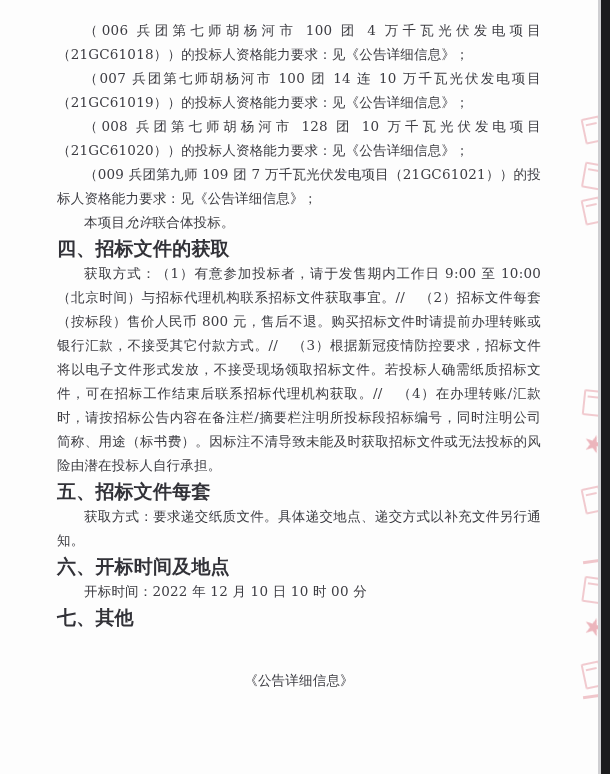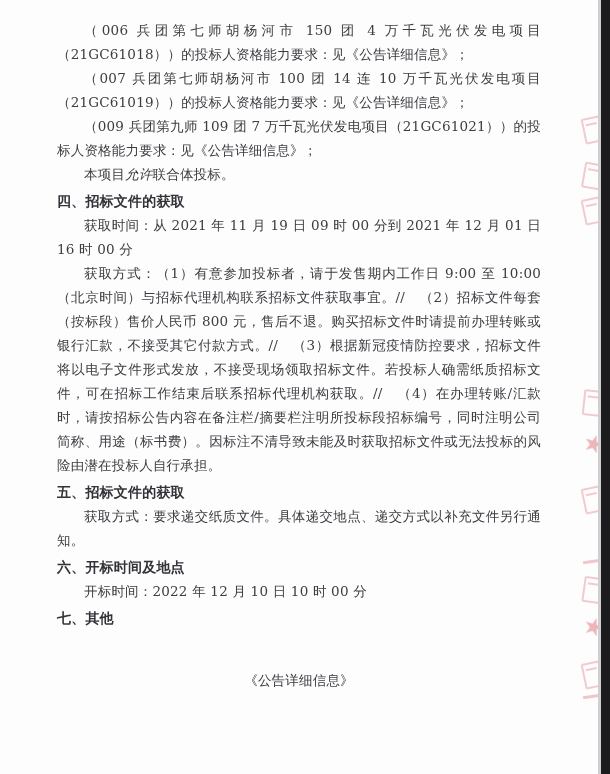--- a/index.html
+++ b/index.html
@@ -36,21 +36,21 @@
   .par{
     margin:0;
     text-indent:2em;
   }
   .emph{
     font-style:italic;
     font-weight:500;
   }
   .sec-heading{
     margin:3px 0 0 0;
-    font-size:14px;
+    font-size:19px;
     font-weight:bold;
     font-family:"Liberation Sans","DejaVu Sans",sans-serif;
     color:#323238;
     line-height:24px;
     text-indent:0;
   }
   .annex-title{
     margin-top:38px;
     text-align:center;
     font-size:13.5px;
@@ -89,31 +89,31 @@
     transform:rotate(-8deg);
   }
 </style>
 </head>
 <body>
 
 <div class="page">
 
   <div class="content">
 
-    <p class="par">（006 兵团第七师胡杨河市 150 团 4 万千瓦光伏发电项目（21GC61018））的投标人资格能力要求：见《公告详细信息》；</p>
+    <p class="par">（006 兵团第七师胡杨河市 100 团 4 万千瓦光伏发电项目（21GC61018））的投标人资格能力要求：见《公告详细信息》；</p>
     <p class="par">（007 兵团第七师胡杨河市 100 团 14 连 10 万千瓦光伏发电项目（21GC61019））的投标人资格能力要求：见《公告详细信息》；</p>
+    <p class="par">（008 兵团第七师胡杨河市 128 团 10 万千瓦光伏发电项目（21GC61020））的投标人资格能力要求：见《公告详细信息》；</p>
     <p class="par">（009 兵团第九师 109 团 7 万千瓦光伏发电项目（21GC61021））的投标人资格能力要求：见《公告详细信息》；</p>
 
     <p class="par"><span>本项目</span><em class="emph">允许</em><span>联合体投标。</span></p>
 
     <h2 class="sec-heading">四、招标文件的获取</h2>
-    <p class="par">获取时间：从 2021 年 11 月 19 日  09 时 00 分到 2021 年 12 月 01 日  16 时 00 分</p>
     <p class="par">获取方式：（1）有意参加投标者，请于发售期内工作日 9:00 至 10:00（北京时间）与招标代理机构联系招标文件获取事宜。//　（2）招标文件每套（按标段）售价人民币 800 元，售后不退。购买招标文件时请提前办理转账或银行汇款，不接受其它付款方式。//　（3）根据新冠疫情防控要求，招标文件将以电子文件形式发放，不接受现场领取招标文件。若投标人确需纸质招标文件，可在招标工作结束后联系招标代理机构获取。//　（4）在办理转账/汇款时，请按招标公告内容在备注栏/摘要栏注明所投标段招标编号，同时注明公司简称、用途（标书费）。因标注不清导致未能及时获取招标文件或无法投标的风险由潜在投标人自行承担。</p>
 
-    <h2 class="sec-heading">五、招标文件的获取</h2>
+    <h2 class="sec-heading">五、招标文件每套</h2>
     <p class="par">获取方式：要求递交纸质文件。具体递交地点、递交方式以补充文件另行通知。</p>
 
     <h2 class="sec-heading">六、开标时间及地点</h2>
     <p class="par">开标时间：2022 年 12 月 10 日  10 时 00 分</p>
 
     <h2 class="sec-heading">七、其他</h2>
 
     <div class="annex-title">《公告详细信息》</div>
 
   </div>

